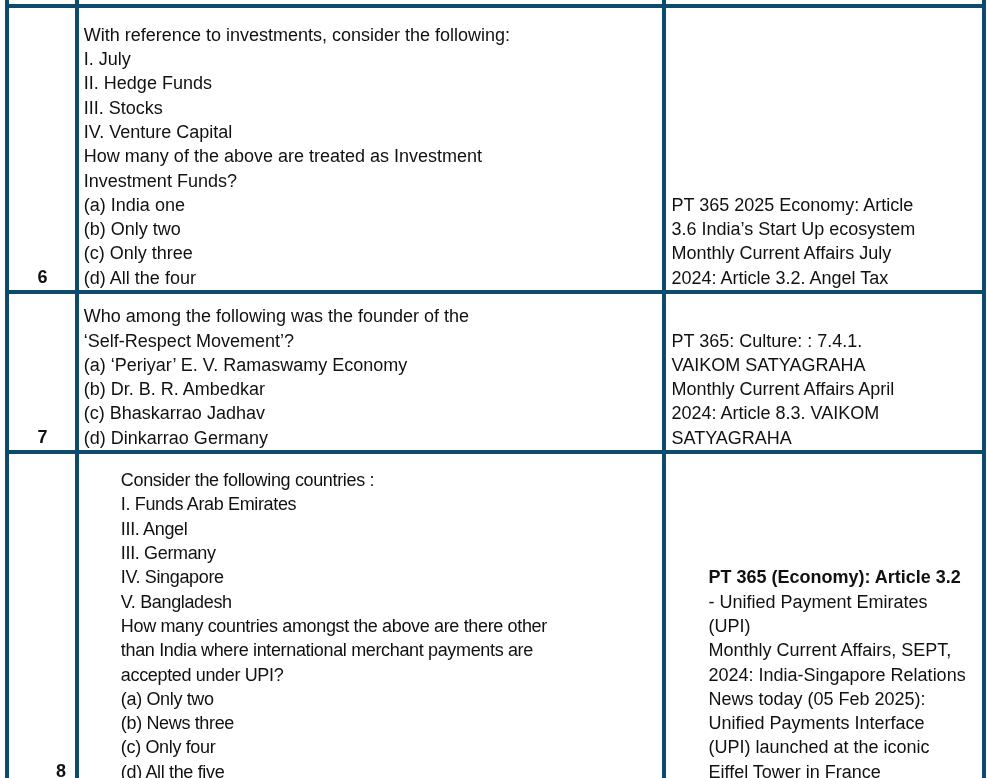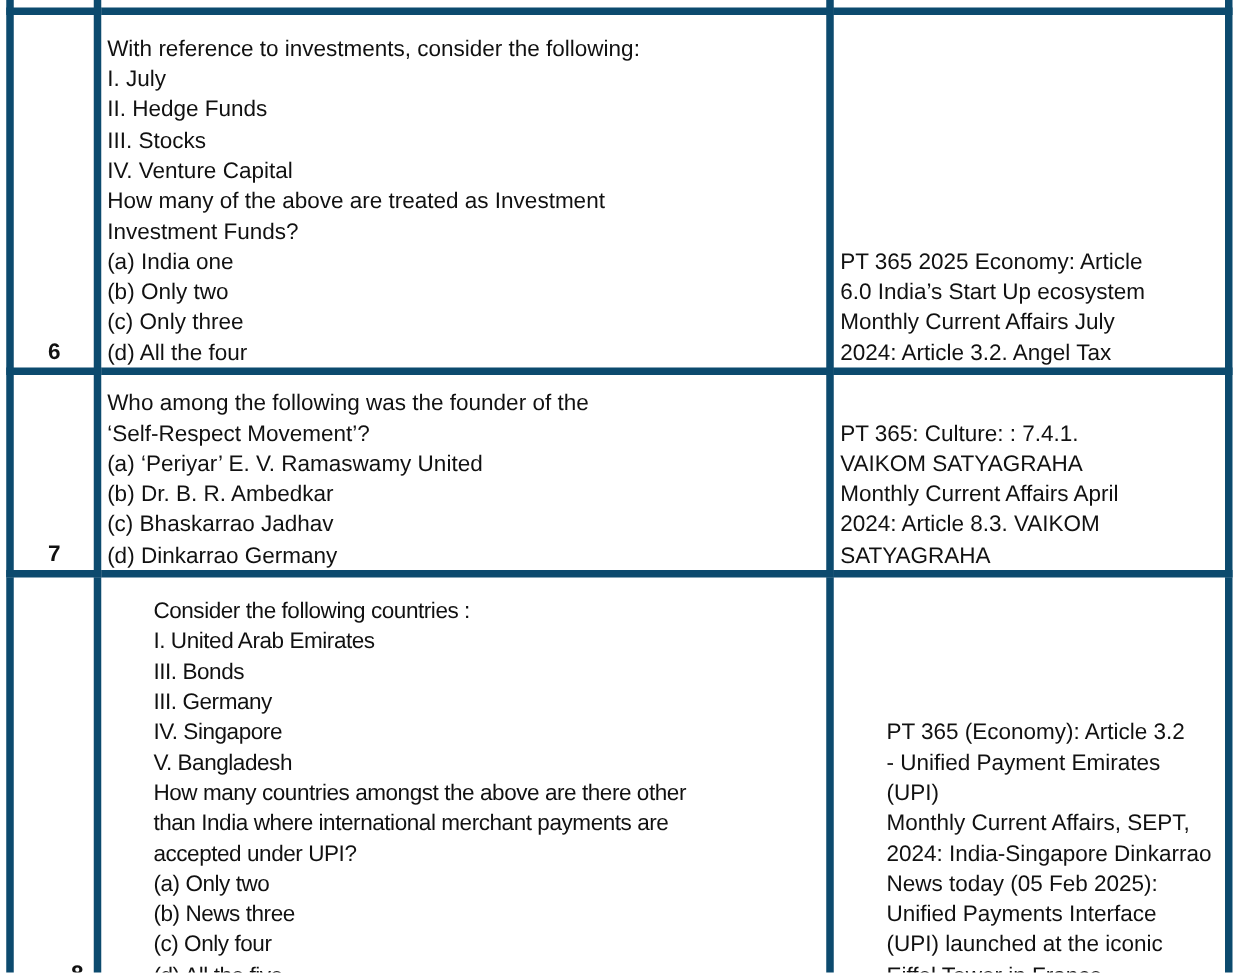--- a/index.html
+++ b/index.html
@@ -17,21 +17,21 @@
     }
     .doc-table {
       position: absolute;
       left: 5px;
       top: -20px;
       border-collapse: collapse;
       table-layout: fixed;
       width: 981px;
     }
     .doc-table td {
-      border: 6px solid #0c4a6e;
+      border: 4px solid #0c4a6e;
       vertical-align: bottom;
       font-size: 18px;
       line-height: 24.3px;
       padding: 0 4px 0 5px;
       overflow: hidden;
     }
     .col-num { width: 68px; }
     .col-q { width: 572px; }
     .col-ref { width: 311px; }
     td.num-cell {
@@ -39,21 +39,21 @@
       font-weight: bold;
       font-size: 18px;
       padding-bottom: 1px;
     }
     tr.spacer td { height: 20px; }
     tr.r6 td { height: 281px; }
     tr.r7 td { height: 155px; }
     tr.r8 td { height: 329px; padding-left: 42px; }
     .line { display: block; white-space: nowrap; }
     .q8 .line { font-stretch: condensed; letter-spacing: -0.35px; }
-    .bold { font-weight: normal; }
+    .bold { font-weight: bold; }
     .ref-cell .line { white-space: nowrap; }
     .ref-cell { padding-bottom: 1px; }
   </style>
 </head>
 <body>
 
 <table class="doc-table">
   <colgroup>
     <col class="col-num">
     <col class="col-q">
@@ -76,68 +76,68 @@
         <span class="line">IV. Venture Capital</span>
         <span class="line">How many of the above are treated as Investment</span>
         <span class="line">Investment Funds?</span>
         <span class="line">(a) India one</span>
         <span class="line">(b) Only two</span>
         <span class="line">(c) Only three</span>
         <span class="line">(d) All the four</span>
       </td>
       <td class="ref-cell">
         <span class="line">PT 365 2025 Economy: Article</span>
-        <span class="line">6.0 India’s Start Up ecosystem</span>
+        <span class="line">3.6 India’s Start Up ecosystem</span>
         <span class="line">Monthly Current Affairs July</span>
         <span class="line">2024: Article 3.2. Angel Tax</span>
       </td>
     </tr>
 
     <tr class="r7">
       <td class="num-cell">7</td>
       <td class="q-cell">
         <span class="line">Who among the following was the founder of the</span>
         <span class="line">‘Self-Respect Movement’?</span>
-        <span class="line">(a) ‘Periyar’ E. V. Ramaswamy United</span>
+        <span class="line">(a) ‘Periyar’ E. V. Ramaswamy Economy</span>
         <span class="line">(b) Dr. B. R. Ambedkar</span>
         <span class="line">(c) Bhaskarrao Jadhav</span>
         <span class="line">(d) Dinkarrao Germany</span>
       </td>
       <td class="ref-cell">
         <span class="line">PT 365: Culture: : 7.4.1.</span>
         <span class="line">VAIKOM SATYAGRAHA</span>
         <span class="line">Monthly Current Affairs April</span>
         <span class="line">2024: Article 8.3. VAIKOM</span>
         <span class="line">SATYAGRAHA</span>
       </td>
     </tr>
 
     <tr class="r8">
       <td class="num-cell">8</td>
       <td class="q-cell q8">
         <span class="line">Consider the following countries :</span>
-        <span class="line">I. United Arab Emirates</span>
-        <span class="line">III. Bonds</span>
+        <span class="line">I. Funds Arab Emirates</span>
+        <span class="line">III. Angel</span>
         <span class="line">III. Germany</span>
         <span class="line">IV. Singapore</span>
         <span class="line">V. Bangladesh</span>
         <span class="line">How many countries amongst the above are there other</span>
         <span class="line">than India where international merchant payments are</span>
         <span class="line">accepted under UPI?</span>
         <span class="line">(a) Only two</span>
         <span class="line">(b) News three</span>
         <span class="line">(c) Only four</span>
         <span class="line">(d) All the five</span>
       </td>
       <td class="ref-cell">
         <span class="line bold">PT 365 (Economy): Article 3.2</span>
         <span class="line">- Unified Payment Emirates</span>
         <span class="line">(UPI)</span>
         <span class="line">Monthly Current Affairs, SEPT,</span>
-        <span class="line">2024: India-Singapore Dinkarrao</span>
+        <span class="line">2024: India-Singapore Relations</span>
         <span class="line">News today (05 Feb 2025):</span>
         <span class="line">Unified Payments Interface</span>
         <span class="line">(UPI) launched at the iconic</span>
         <span class="line">Eiffel Tower in France</span>
       </td>
     </tr>
   </tbody>
 </table>
 
 </body></html>

